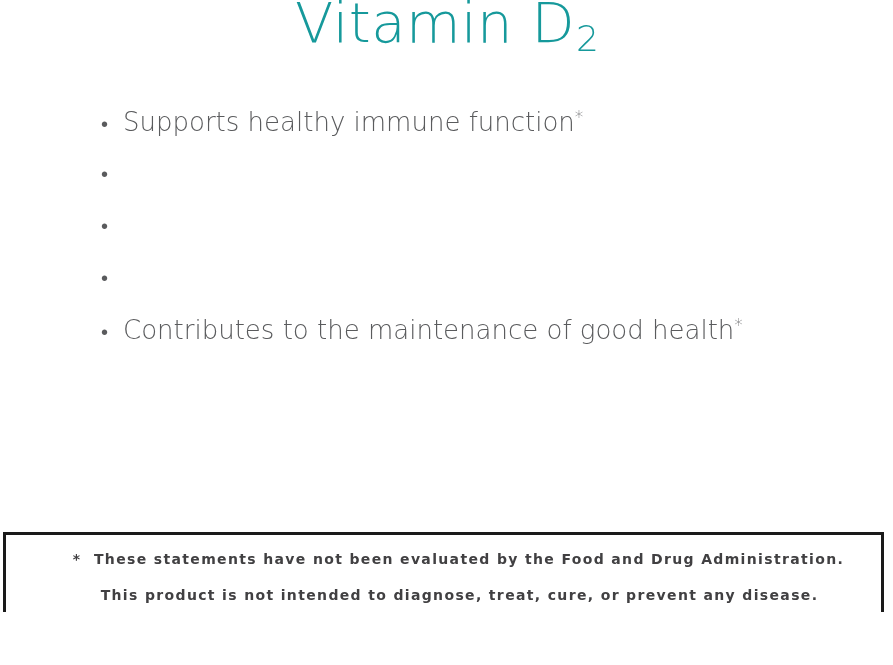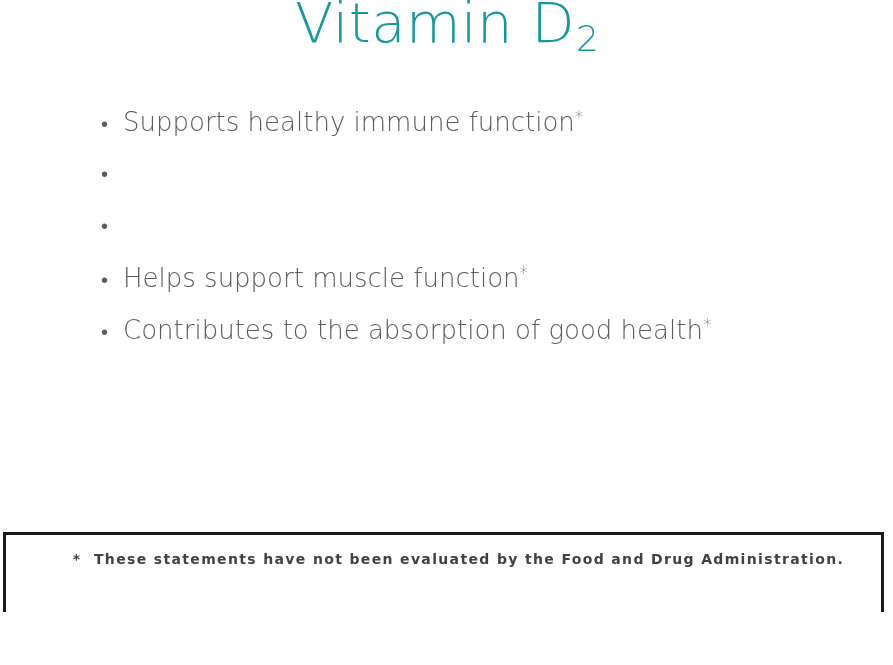--- a/index.html
+++ b/index.html
@@ -160,29 +160,29 @@
     <li class="benefit-item">
       <span class="benefit-bullet">•</span>
     </li>
 
     <li class="benefit-item">
       <span class="benefit-bullet">•</span>
     </li>
 
     <li class="benefit-item">
       <span class="benefit-bullet">•</span>
-      <span class="benefit-text"><span>Helps support muscle function</span><span class="star">*</span></span>
     </li>
 
     <li class="benefit-item">
       <span class="benefit-bullet">•</span>
-      <span class="benefit-text"><span>Contributes to the absorption of good health</span><span class="star">*</span></span>
+      <span class="benefit-text"><span>Contributes to the maintenance of good health</span><span class="star">*</span></span>
     </li>
 
   </ul>
 
   <div class="disclaimer-box">
     <div class="disclaimer-inner">
       <div class="disclaimer-line disclaimer-line-1"><span class="disclaimer-star">*</span>&nbsp;&nbsp;<span>These statements have not been evaluated by the Food and Drug Administration.</span></div>
+      <div class="disclaimer-line disclaimer-line-2">This product is not intended to diagnose, treat, cure, or prevent any disease.</div>
     </div>
   </div>
 
 </div>
 
 </body></html>

